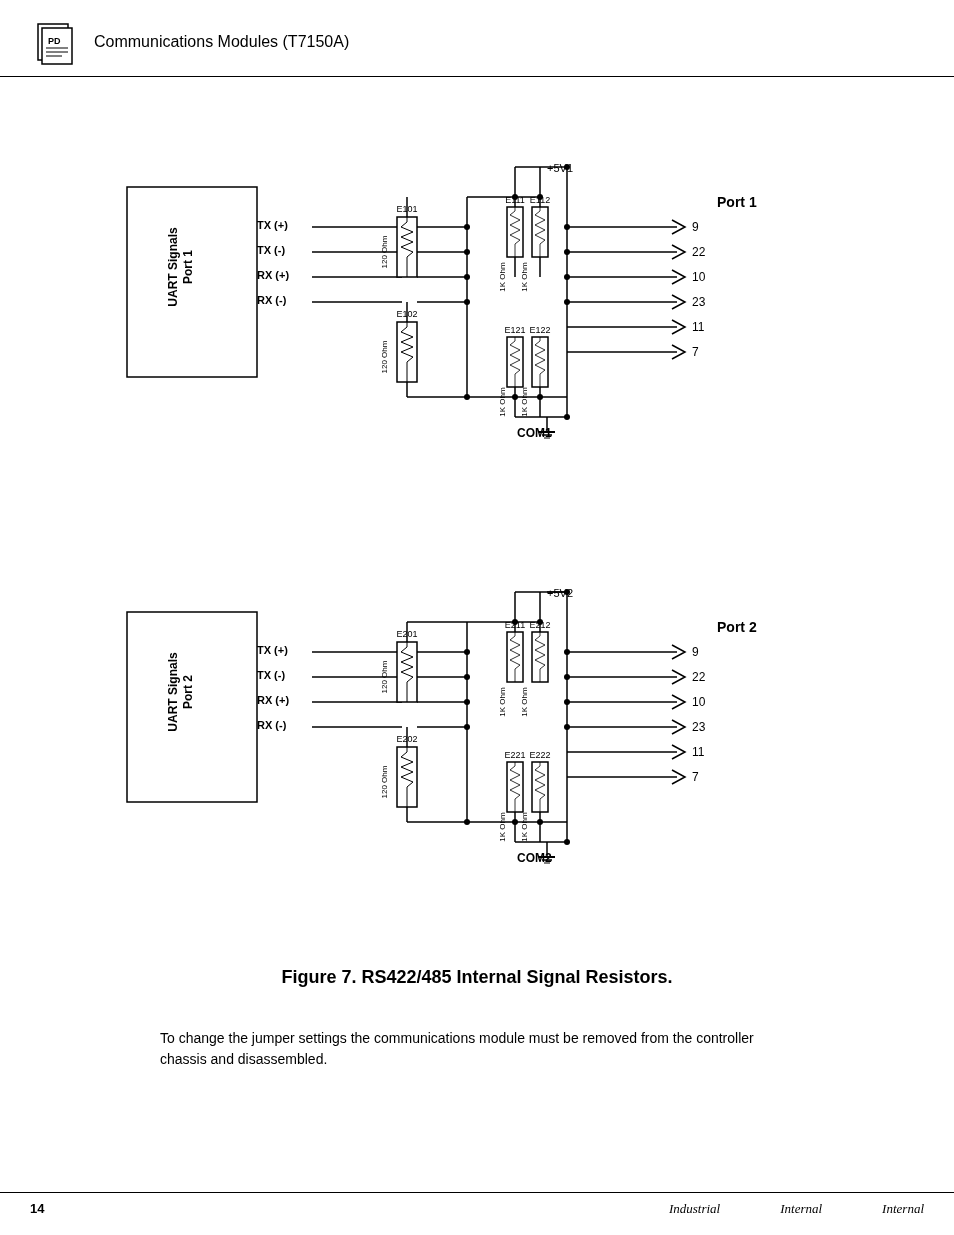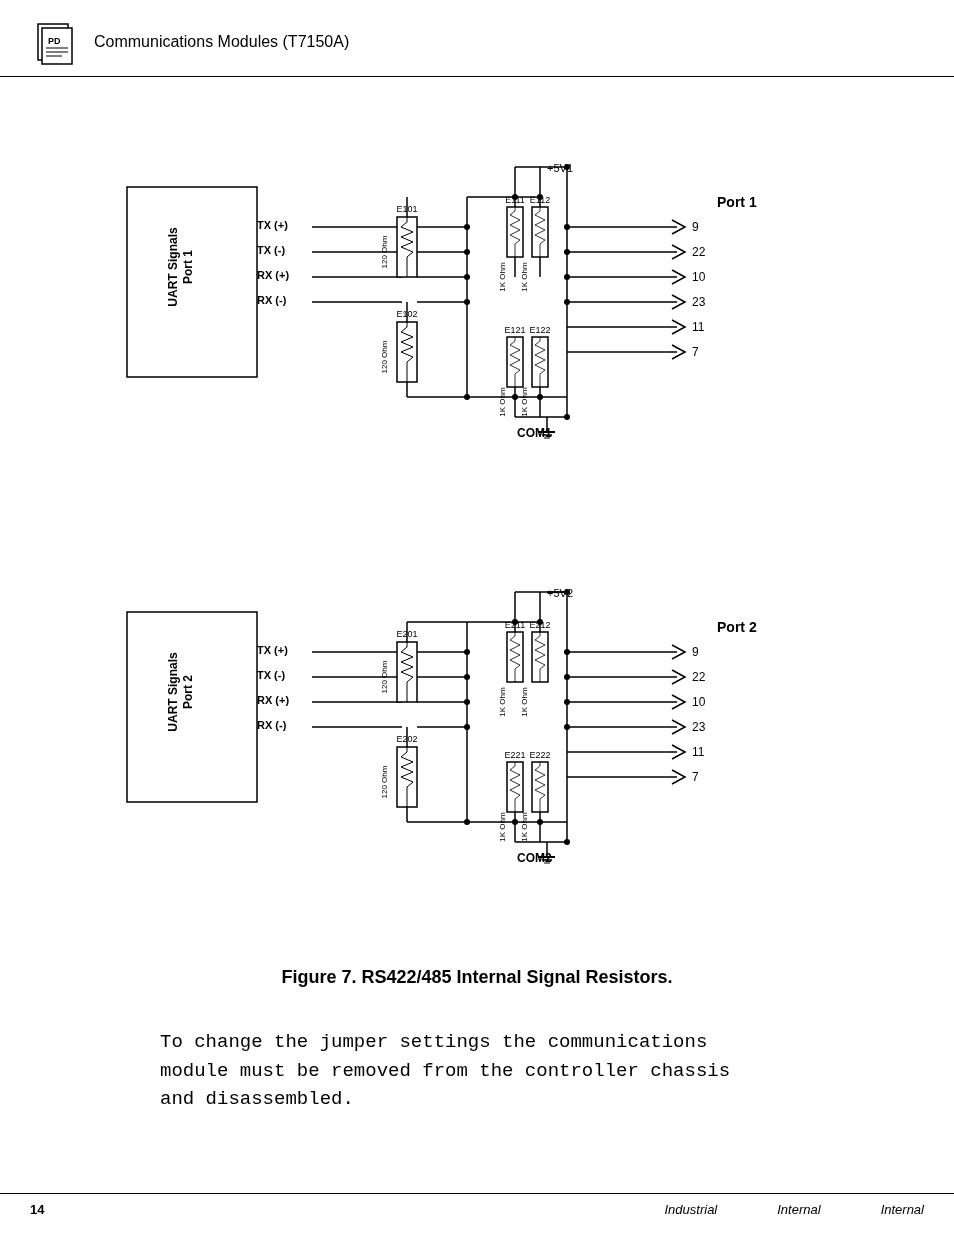--- a/index.html
+++ b/index.html
@@ -46,25 +46,24 @@
 
     .figure-caption {
       font-weight: bold;
       font-size: 18px;
       text-align: center;
       margin: 10px 0 20px 0;
     }
 
     
     .body-text {
-      font-size: 19px;
+      font-size: 14px;
       line-height: 1.5;
       max-width: 600px;
       margin: 0 0 0 80px;
-      font-family: Liberation Mono, monospace;
     }
 
     
     .footer {
       position: absolute;
       bottom: 18px;
       left: 0;
       right: 0;
       display: flex;
       justify-content: space-between;
@@ -74,20 +73,21 @@
       padding-top: 8px;
       gap: 42px;
     }
     .footer-page {
       font-weight: bold;
     }
     .footer-right {
       display: flex;
       gap: 60px;
       font-style: italic;
+      font-family: Liberation Serif, serif;
     }
 
     
     .circuit-svg {
       display: block;
     }
   </style>
 </head>
 <body>
 

